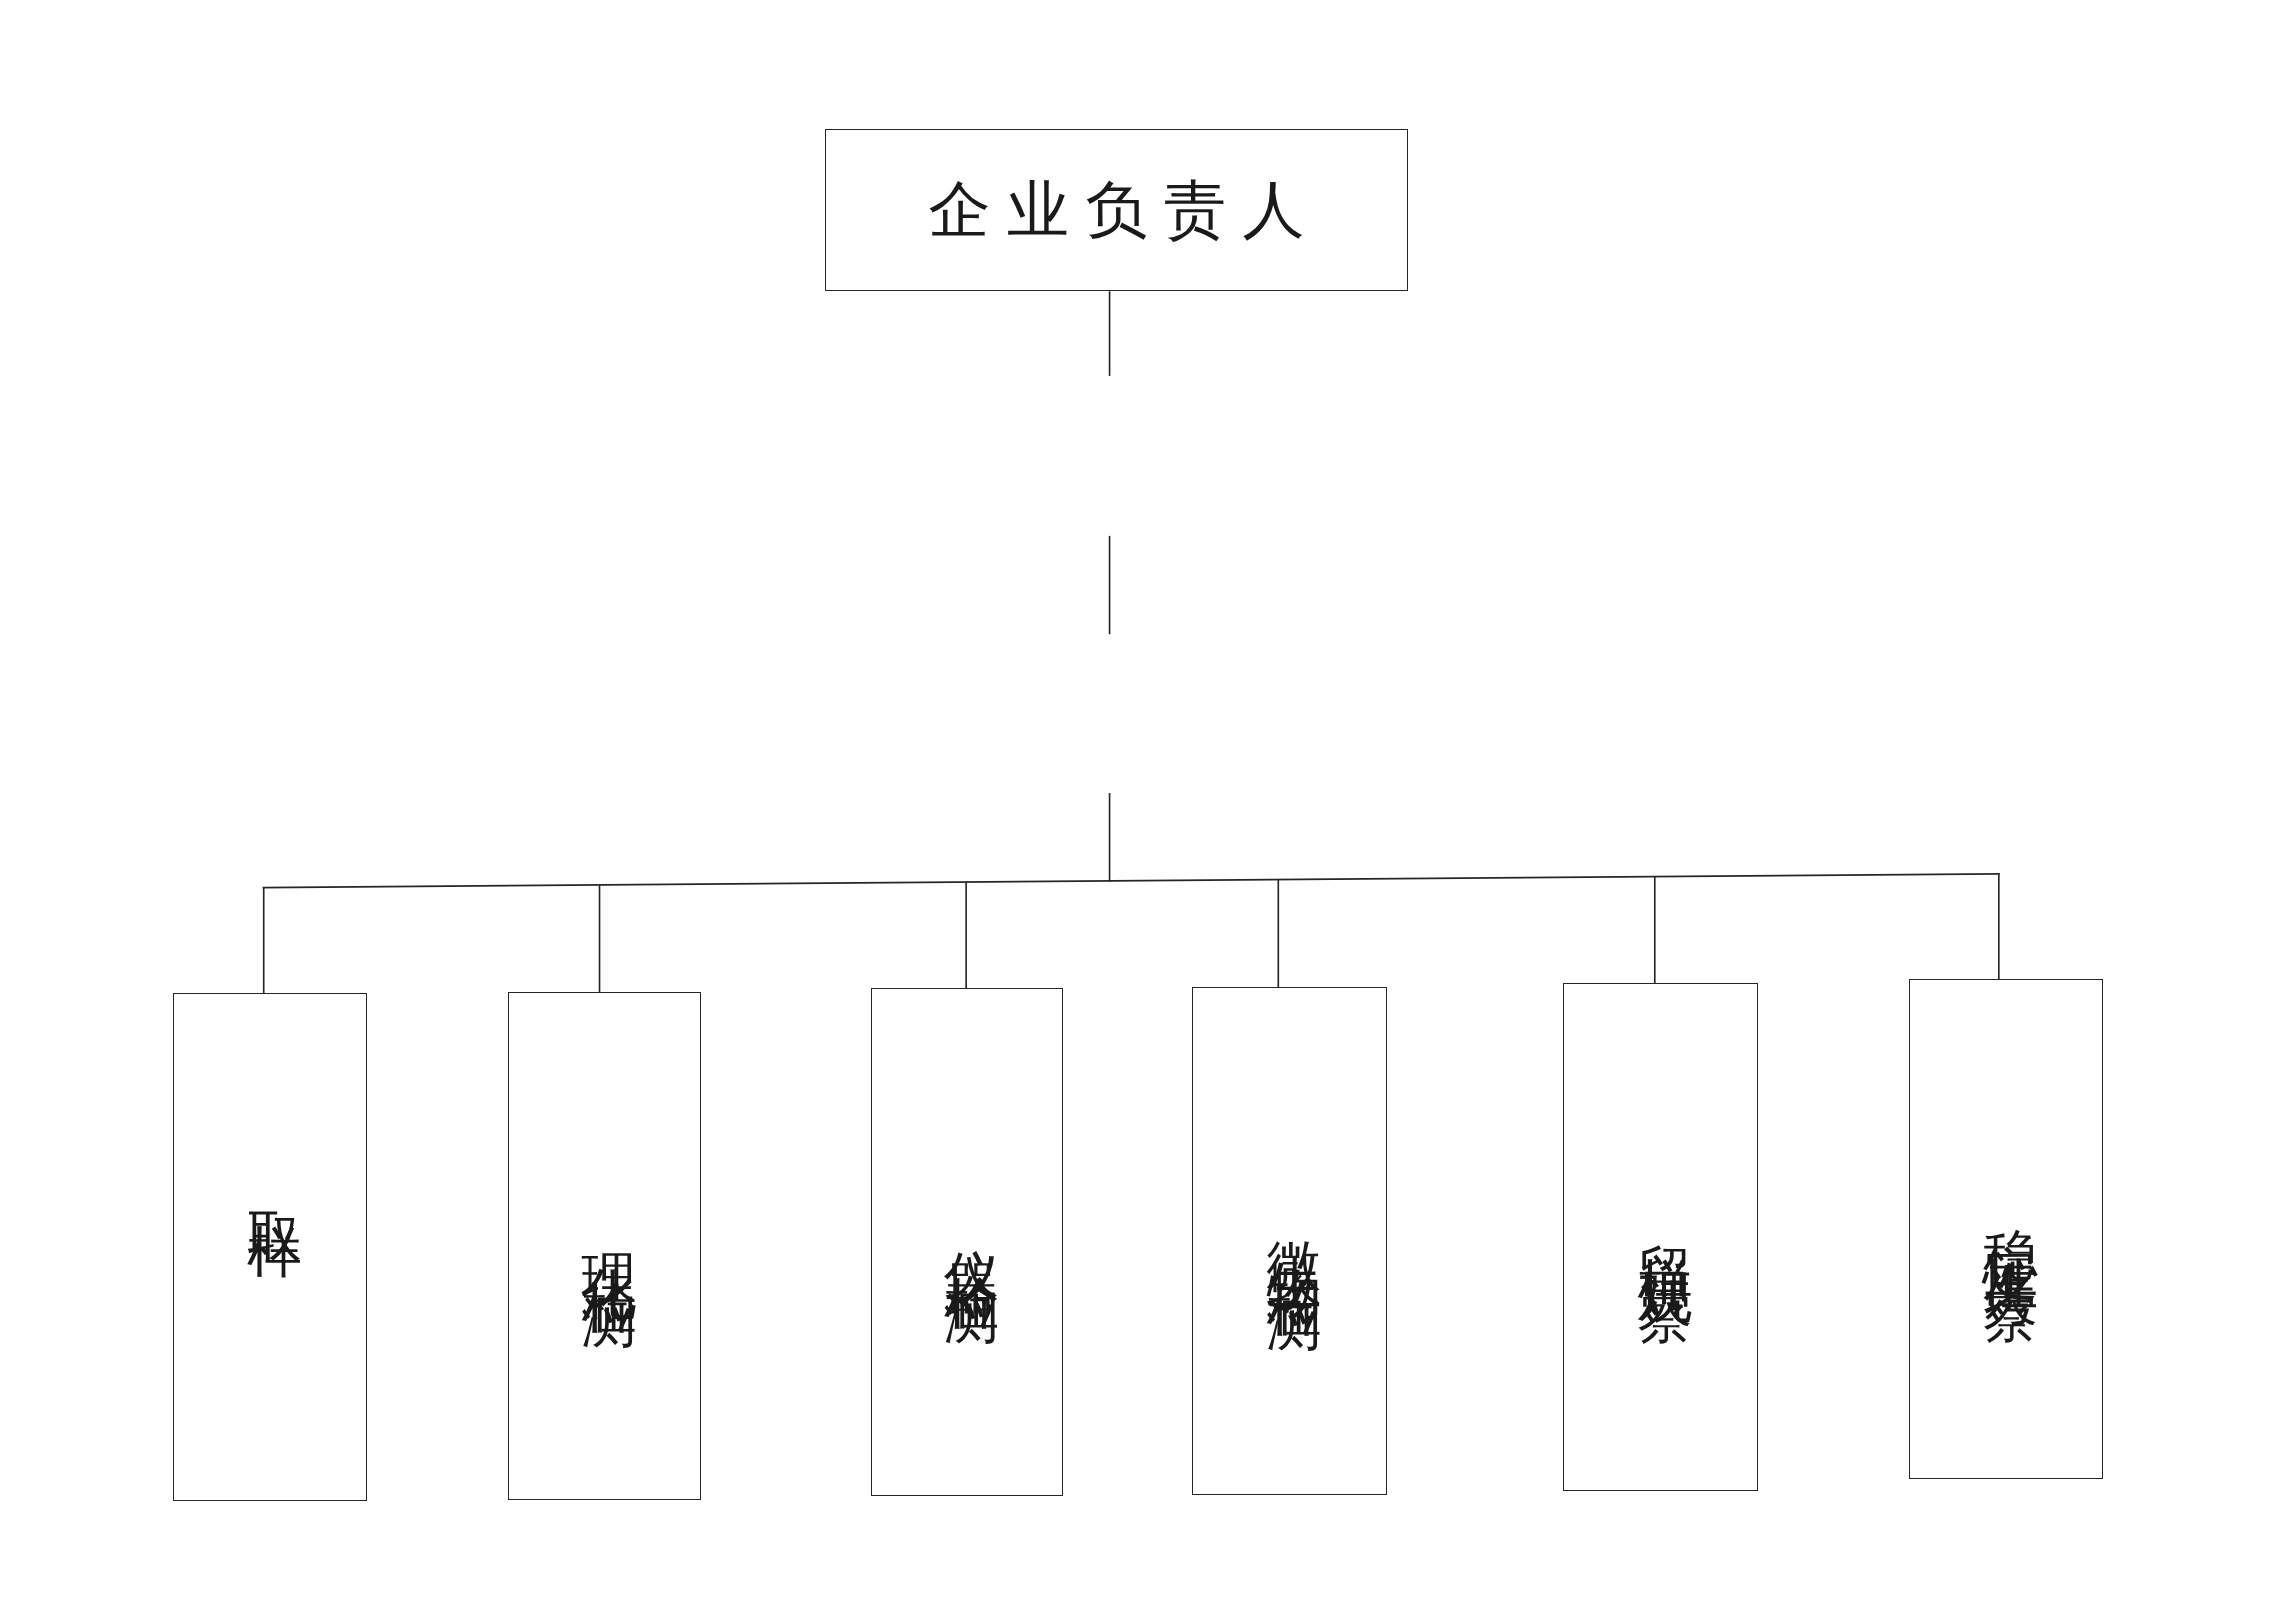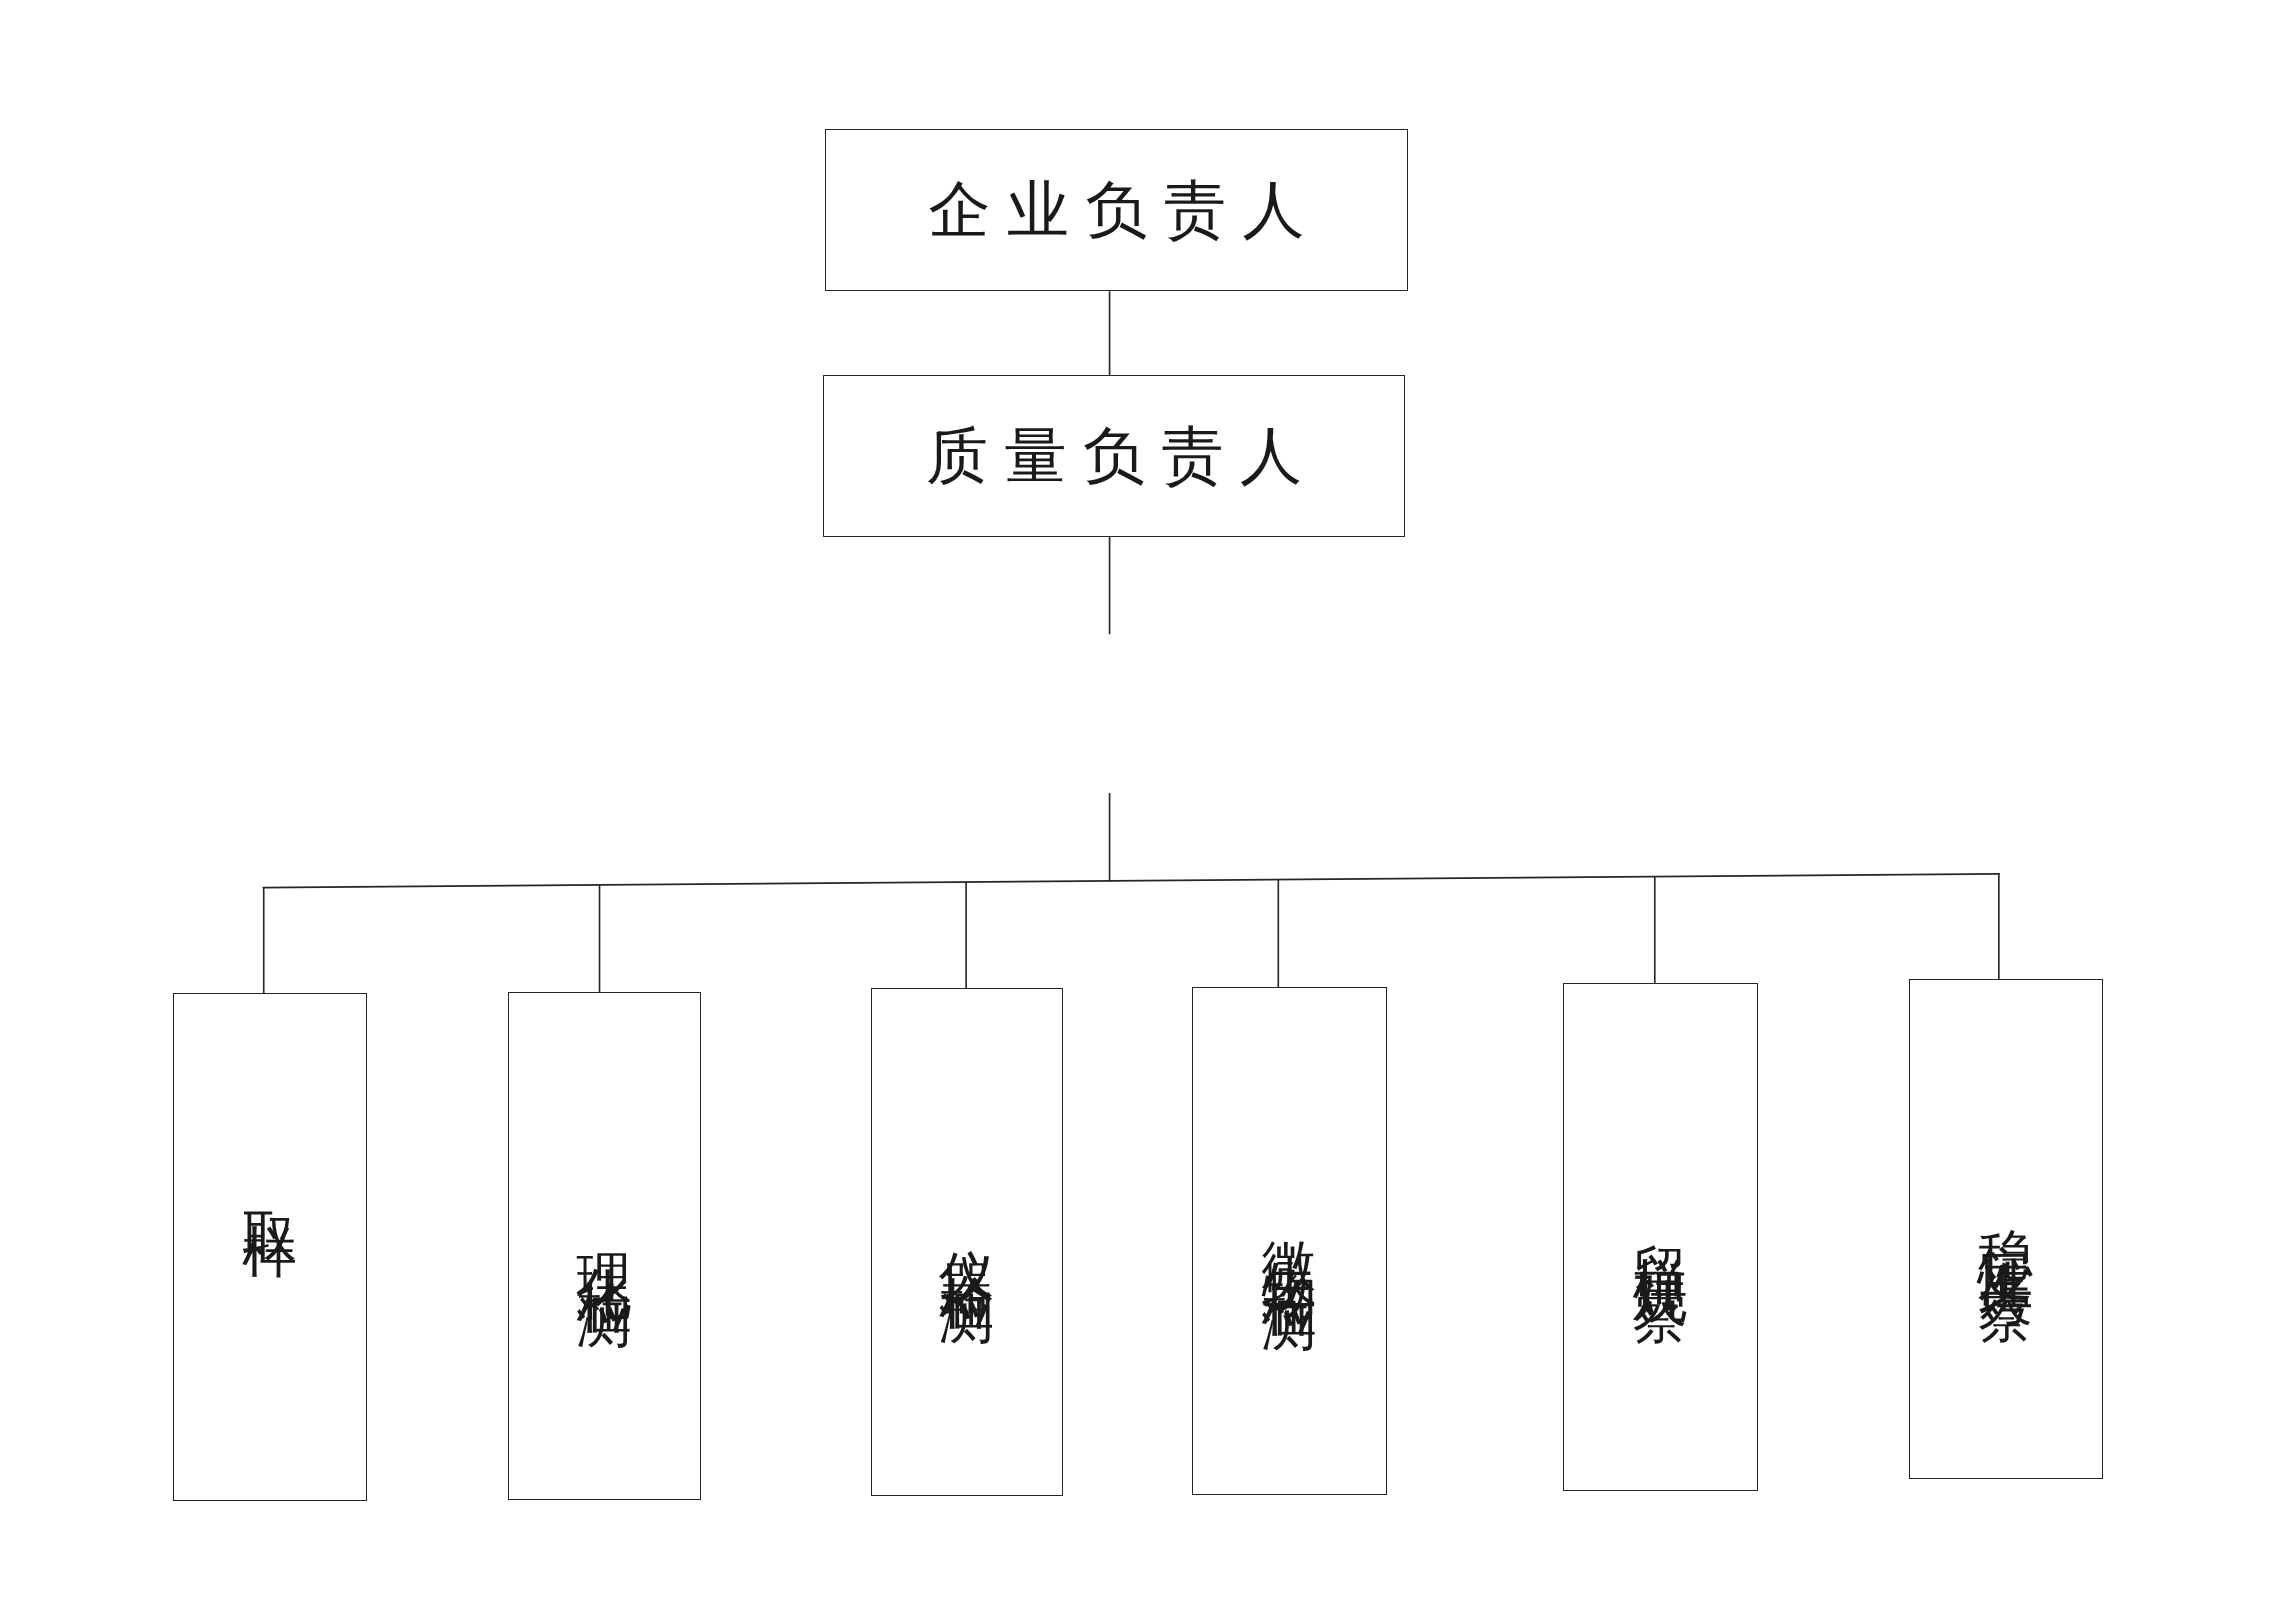--- a/index.html
+++ b/index.html
@@ -8,21 +8,21 @@
     background: #ffffff;
     width: 2273px;
     height: 1623px;
     overflow: hidden;
   }
   .canvas {
     position: relative;
     width: 2273px;
     height: 1623px;
     background: #ffffff;
-    font-family: Liberation Sans, sans-serif;
+    font-family: Liberation Mono, monospace;
   }
   .connectors {
     position: absolute;
     left: 0;
     top: 0;
     width: 2273px;
     height: 1623px;
   }
   .connectors line {
     stroke: #262626;
@@ -82,23 +82,20 @@
     <line x1="1757" y1="1605" x2="1757" y2="1800"></line>
     <line x1="2325" y1="1600" x2="2325" y2="1798"></line>
     <line x1="3010" y1="1595" x2="3010" y2="1791"></line>
     <line x1="3636" y1="1591" x2="3636" y2="1783"></line>
   </svg>
 
   <div class="node t1">
     <span class="h-label">企业负责人</span>
   </div>
 
-  <div class="node t2">
-    <span class="h-label">质量负责人</span>
-  </div>
 
 
   <div class="node b1">
     <span class="v-label short">取样</span>
   </div>
 
   <div class="node b2">
     <span class="v-label">理化检测</span>
   </div>
 

